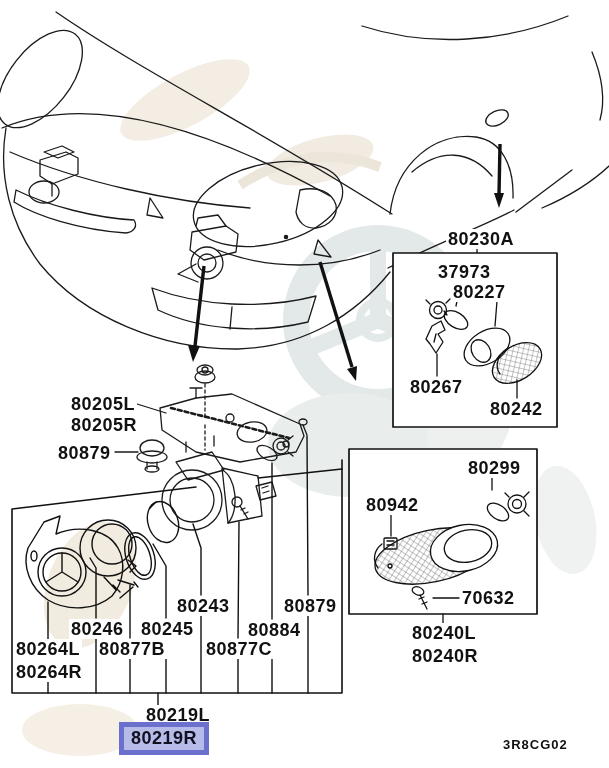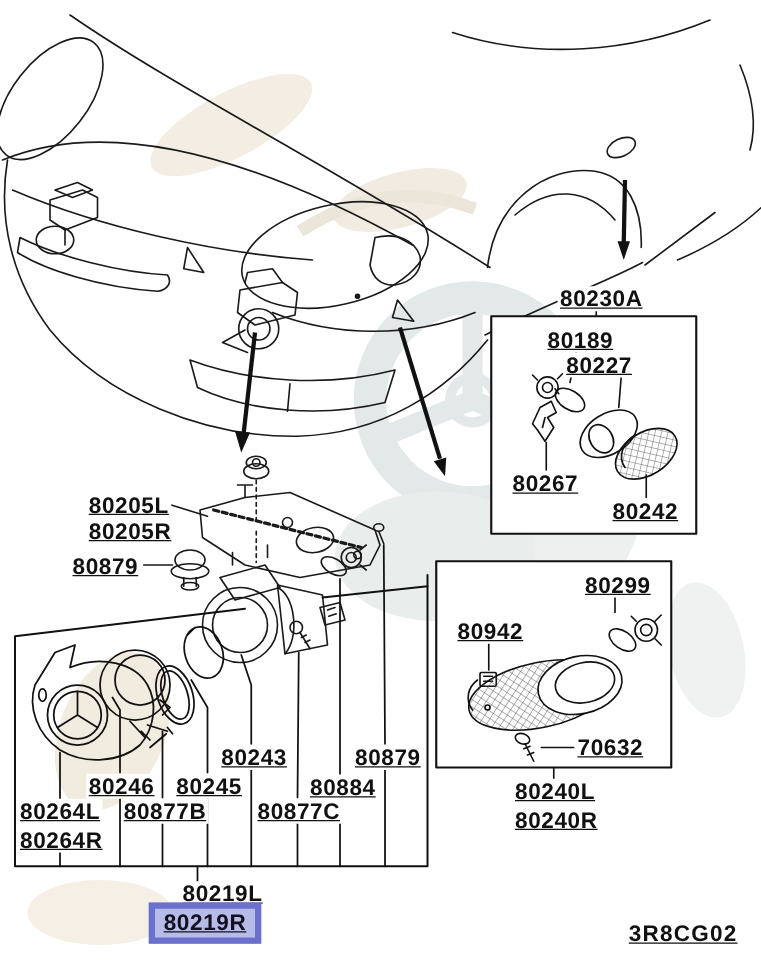--- a/index.html
+++ b/index.html
@@ -5,23 +5,22 @@
   html,body{margin:0;padding:0;background:#ffffff;}
   #stage{
     position:relative;width:609px;height:768px;background:#ffffff;overflow:hidden;
     font-family:"Liberation Sans", sans-serif;
   }
   #artwork{position:absolute;left:0;top:0;}
   .plabel{
     position:absolute;font-size:18px;font-weight:bold;color:#111;
     letter-spacing:.5px;white-space:nowrap;background:#fff;line-height:1;
     padding:1px 2px;
-    text-decoration:underline;
   }
-  .plabel.small{font-size:18px;font-weight:bold;letter-spacing:1px;background:transparent;}
+  .plabel.small{font-size:13px;font-weight:bold;letter-spacing:1px;background:transparent;}
   #hl{
     border:5px solid #0369a1;background:#b7bbe8;color:#101020;
     padding:2px 6px 3px 6px;text-align:center;
   }
 </style>
 </head>
 <body>
 
 <div id="stage">
 
@@ -236,21 +235,21 @@
       <ellipse cx="468" cy="546" rx="24" ry="16" transform="rotate(-12 468 546)"></ellipse>
       <path d="M378,568 C372,560 374,550 382,544"></path>
       <circle cx="390" cy="566" r="2"></circle>
 
       <ellipse cx="418" cy="591" rx="6" ry="4" transform="rotate(20 418 591)"></ellipse>
       <path d="M420,595 L427,609 M419,599 L424,597 M422,604 L427,602"></path>
     </g>
   </svg>
 
   <div class="plabel" style="left:446px;top:229px">80230A</div>
-  <div class="plabel" style="left:436px;top:262px">80189</div>
+  <div class="plabel" style="left:436px;top:262px">37973</div>
   <div class="plabel" style="left:451px;top:282px">80227</div>
   <div class="plabel" style="left:408px;top:377px">80267</div>
   <div class="plabel" style="left:488px;top:399px">80242</div>
 
   <div class="plabel" style="left:69px;top:394px">80205L</div>
   <div class="plabel" style="left:69px;top:415px">80205R</div>
   <div class="plabel" style="left:56px;top:443px">80879</div>
 
   <div class="plabel" style="left:175px;top:596px">80243</div>
   <div class="plabel" style="left:69px;top:619px">80246</div>

